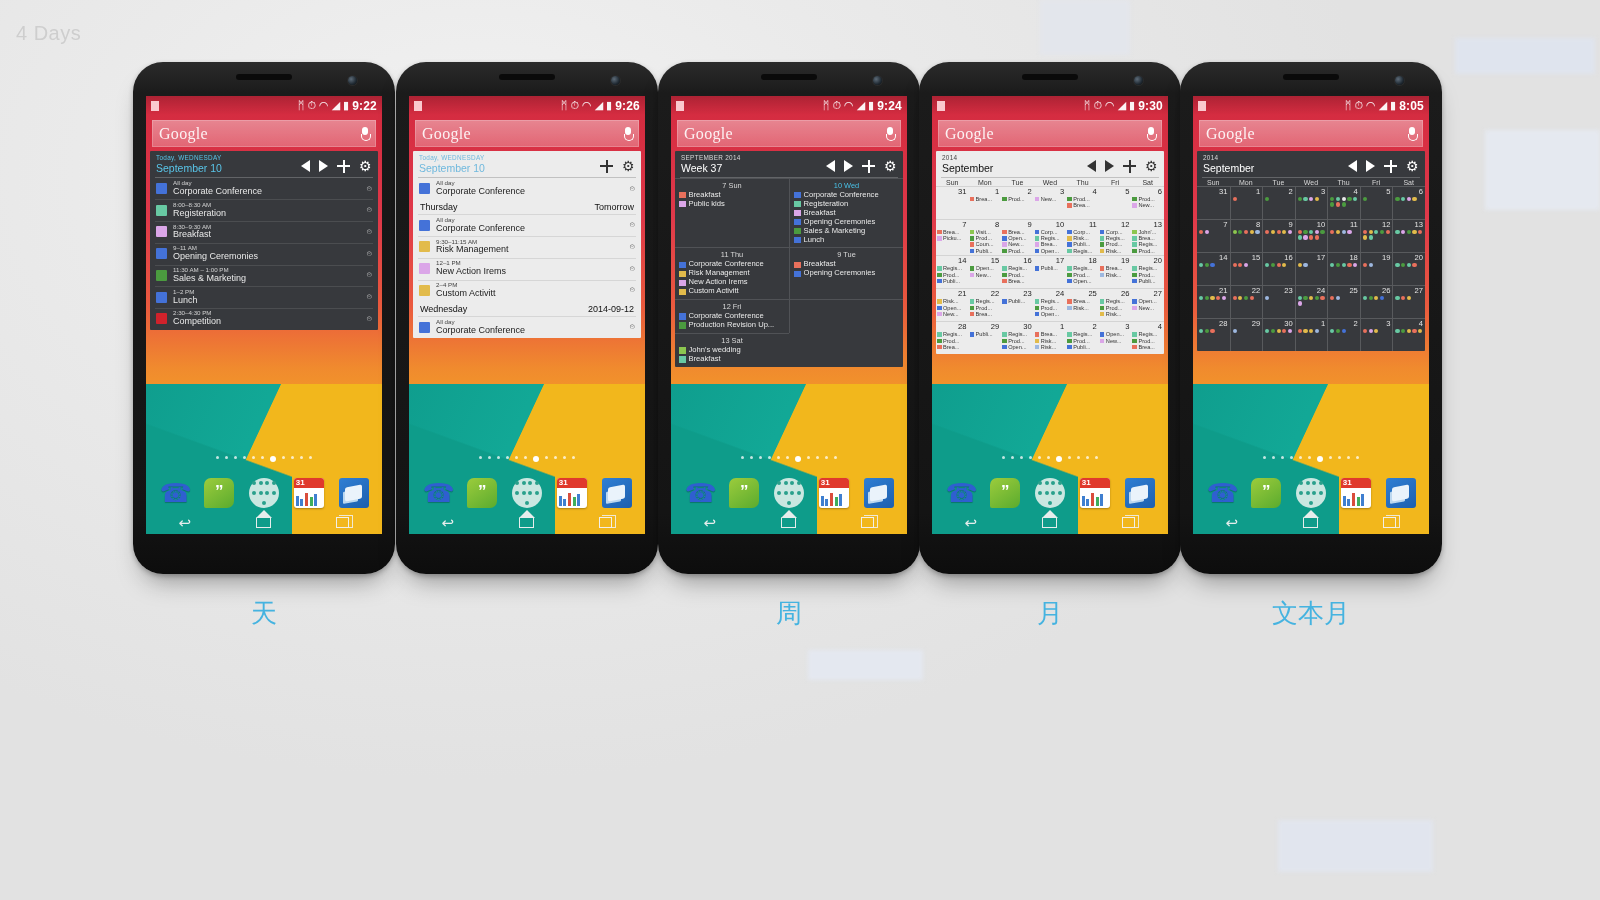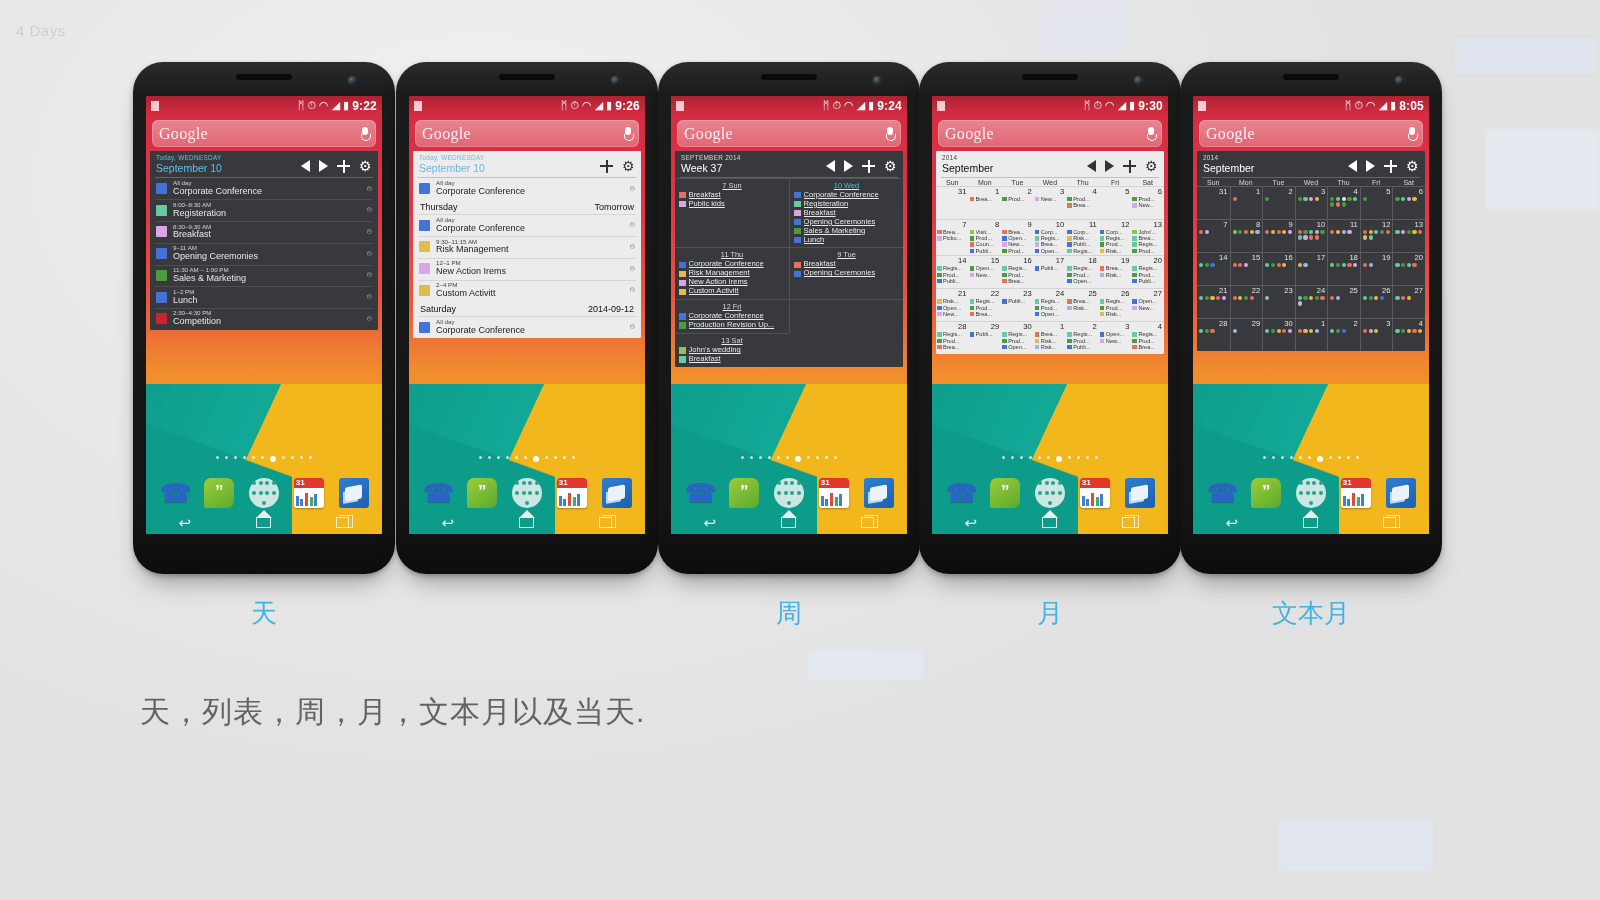--- a/index.html
+++ b/index.html
@@ -10,21 +10,21 @@
   }
   body {
     position: relative;
     background:
       radial-gradient(ellipse 900px 600px at 30% 20%, #f2f2f2 0%, #eaeaea 45%, #e2e2e2 100%),
       #e9e9e9;
   }
 
   
   .wm { position: absolute; color: #b9b9b9; opacity: .55; filter: blur(.4px); pointer-events: none; }
-  .wm-4days { left: 16px; top: 22px; font-size: 15px; letter-spacing: .5px; }
+  .wm-4days { left: 16px; top: 22px; font-size: 20px; letter-spacing: .5px; }
   .wm-line { position: absolute; background: #dcdcdc; pointer-events: none; }
   .wm-blk { position: absolute; pointer-events: none; filter: blur(2px); }
 
   .stage { position: absolute; left: 0; top: 0; width: 1600px; height: 900px; }
 
   
   .phones { position: absolute; left: 0; top: 62px; width: 1600px; height: 530px; }
   .phone {
     position: absolute; width: 262px; height: 512px;
     border-radius: 30px;
@@ -67,21 +67,21 @@
     background: linear-gradient(180deg, rgba(0,0,0,.18), rgba(0,0,0,0));
   }
   .sb-left { display: flex; align-items: center; gap: 3px; }
   .sb-app { width: 8px; height: 10px; background: #ffd7dc; opacity: .92; }
   .sb-right { margin-left: auto; display: flex; align-items: center; gap: 3px; font-size: 11px; }
   .sb-ico { opacity: .95; display: inline-block; line-height: 1; }
   .sb-time { font-size: 12px; font-weight: bold; letter-spacing: .2px; }
 
   
   .gbar {
-    position: relative; margin: 5px 6px 4px 6px; height: 27px; border-radius: 6px;
+    position: relative; margin: 5px 6px 4px 6px; height: 27px; border-radius: 0;
     background: linear-gradient(180deg, rgba(255,255,255,.42), rgba(255,255,255,.26));
     display: flex; align-items: center; padding: 0 7px;
     box-shadow: inset 0 0 0 1px rgba(255,255,255,.20);
   }
   .glogo { font-family: "Liberation Serif", "DejaVu Serif", serif; font-size: 16px; color: #fff; opacity: .9; letter-spacing: .3px; }
   .mic { margin-left: auto; width: 8px; height: 13px; position: relative; }
   .mic::before { content:""; position:absolute; left:1px; top:0; width:6px; height:8px; border-radius:3px; background:#fff; }
   .mic::after { content:""; position:absolute; left:0; top:7px; width:8px; height:6px;
     border: 1.5px solid #fff; border-top: none; border-radius: 0 0 5px 5px; }
 
@@ -125,21 +125,21 @@
   .ev-time { font-size: 6.2px; opacity: .85; }
   .ev-title { font-size: 9px; white-space: nowrap; overflow: hidden; text-overflow: ellipsis; }
   .ev-alarm { font-size: 7px; opacity: .75; margin-left: 4px; }
 
   .daysep { display: flex; padding: 3px 7px 2px 7px; font-size: 9px; }
   .daysep .rt { margin-left: auto; }
   .widget.light .daysep { color: #111; }
 
   
   .weekgrid { display: grid; grid-template-columns: 1fr 1fr; }
-  .wkcell { padding: 2px 4px 3px 4px; border-left: 1px solid rgba(255,255,255,.13); border-top: 1px solid rgba(255,255,255,.13); min-height: 26px; text-decoration: underline; }
+  .wkcell { padding: 2px 4px 3px 4px; border-left: 1px solid rgba(255,255,255,.13); border-top: 1px solid rgba(255,255,255,.13); min-height: 26px; }
   .wkcell:nth-child(odd) { border-left: none; }
   .wk-date { text-align: center; font-size: 7.4px; color: #d9d9d9; margin-bottom: 1px; }
   .wk-date.today { color: #49c2e8; }
   .wk-ev { display: flex; align-items: center; gap: 3px; line-height: 1.18; }
   .wk-ev .dot { width: 6.5px; height: 6.5px; flex: 0 0 6.5px; }
   .wk-ev span.lbl { font-size: 7.6px; color: #eaeaea; white-space: nowrap; overflow: hidden; text-overflow: ellipsis; }
 
   
   .m-dow { display: grid; grid-template-columns: repeat(7,1fr); padding: 1px 0 0 0; }
   .m-dow div { text-align: center; font-size: 7px; }
@@ -433,21 +433,21 @@
                 </div>
                 <div class="ev">
                   <span class="chip" style="background: rgb(226, 187, 75);"></span>
                   <div class="ev-txt">
                     <div class="ev-time">2–4 PM</div>
                     <div class="ev-title">Custom Activitt</div>
                   </div>
                   <span class="ev-alarm">⏲</span>
                 </div>
                 <div class="daysep">
-                  <span>Saturday</span>
+                  <span>Wednesday</span>
                   <span class="rt">2014-09-12</span>
                 </div>
                 <div class="ev">
                   <span class="chip" style="background: rgb(68, 114, 216);"></span>
                   <div class="ev-txt">
                     <div class="ev-time">All day</div>
                     <div class="ev-title">Corporate Conference</div>
                   </div>
                   <span class="ev-alarm">⏲</span>
                 </div>
@@ -1642,16 +1642,15 @@
     </div>
 
   <div class="caps" id="captions">
       <div class="cap" style="left: 144px;">天</div>
       <div class="cap" style="left: 669px;">周</div>
       <div class="cap" style="left: 930px;">月</div>
       <div class="cap" style="left: 1191px;">文本月</div>
     </div>
 
   <div class="headline">
-    <div class="h2">天，列表，周，月，文本月以及当天.</div>
   </div>
 
 </div>
 
 </body></html>

